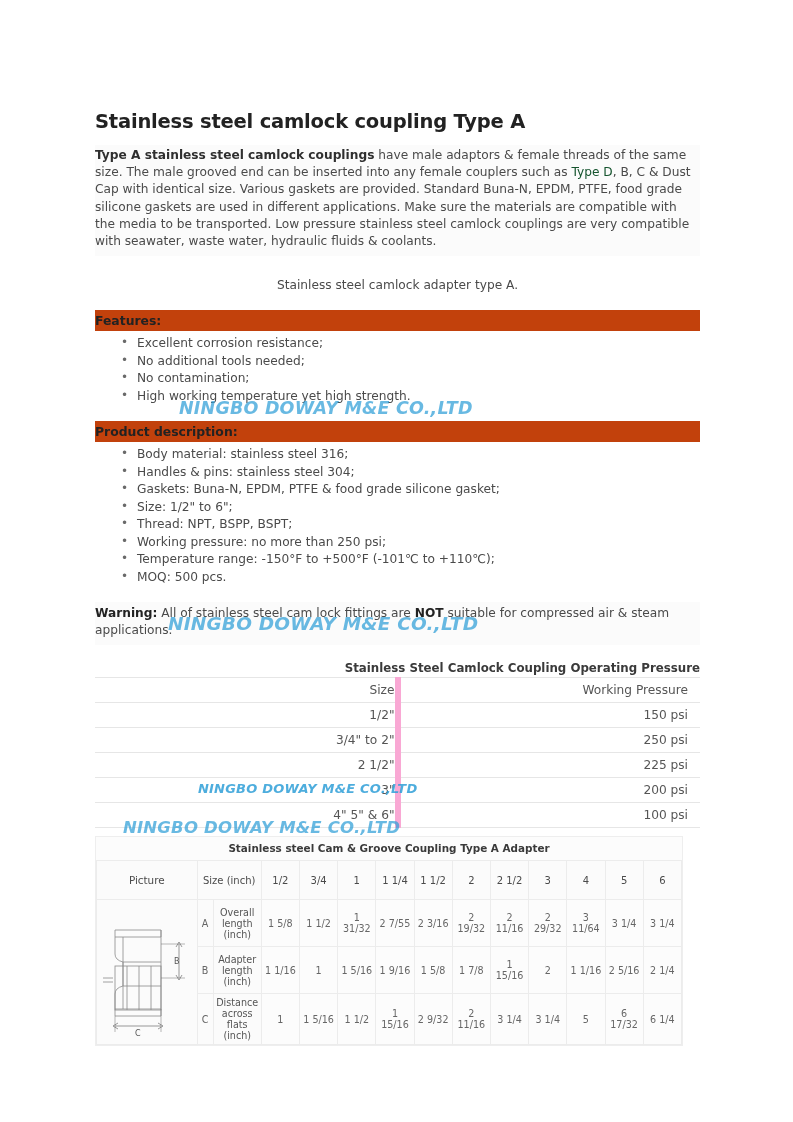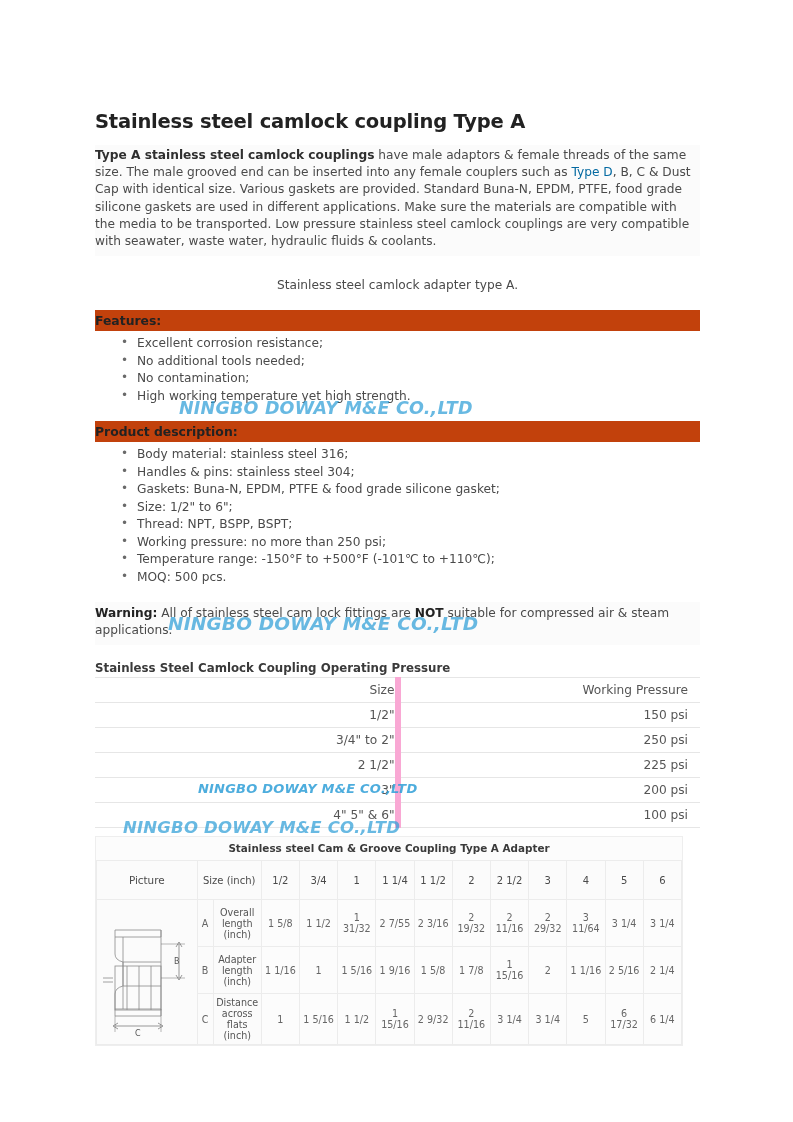--- a/index.html
+++ b/index.html
@@ -26,21 +26,21 @@
   .intro{
     background:#fbfbfb;
     font-size:12.2px;
     line-height:17.2px;
     color:#4a4a4a;
     padding:2px 0 6px 0;
     margin:0 0 22px 0;
     text-align:left;
   }
   .intro b{color:#2f2f2f;font-weight:bold;}
-  .intro a.link{color:#0369a1;text-decoration:none;}
+  .intro a.link{color:#14532d;text-decoration:none;}
 
   .caption{
     text-align:center;
     font-size:12.2px;
     color:#4a4a4a;
     margin:0 0 18px 0;
   }
 
   .sec-head{
     background:#c2410c;
@@ -74,20 +74,21 @@
     padding:3px 0 6px 0;
     margin:4px 0 16px 0;
   }
   .warn b{color:#222;font-weight:bold;}
 
   .table-title{
     font-size:11.8px;
     font-weight:bold;
     color:#3a3a3a;
     margin:0 0 2px 0;
+    text-align:right;
   }
 
   table.pressure{
     width:100%;
     border-collapse:collapse;
     font-size:12.2px;
     color:#555;
   }
   table.pressure td{
     border-top:1px solid #e6e6e6;

